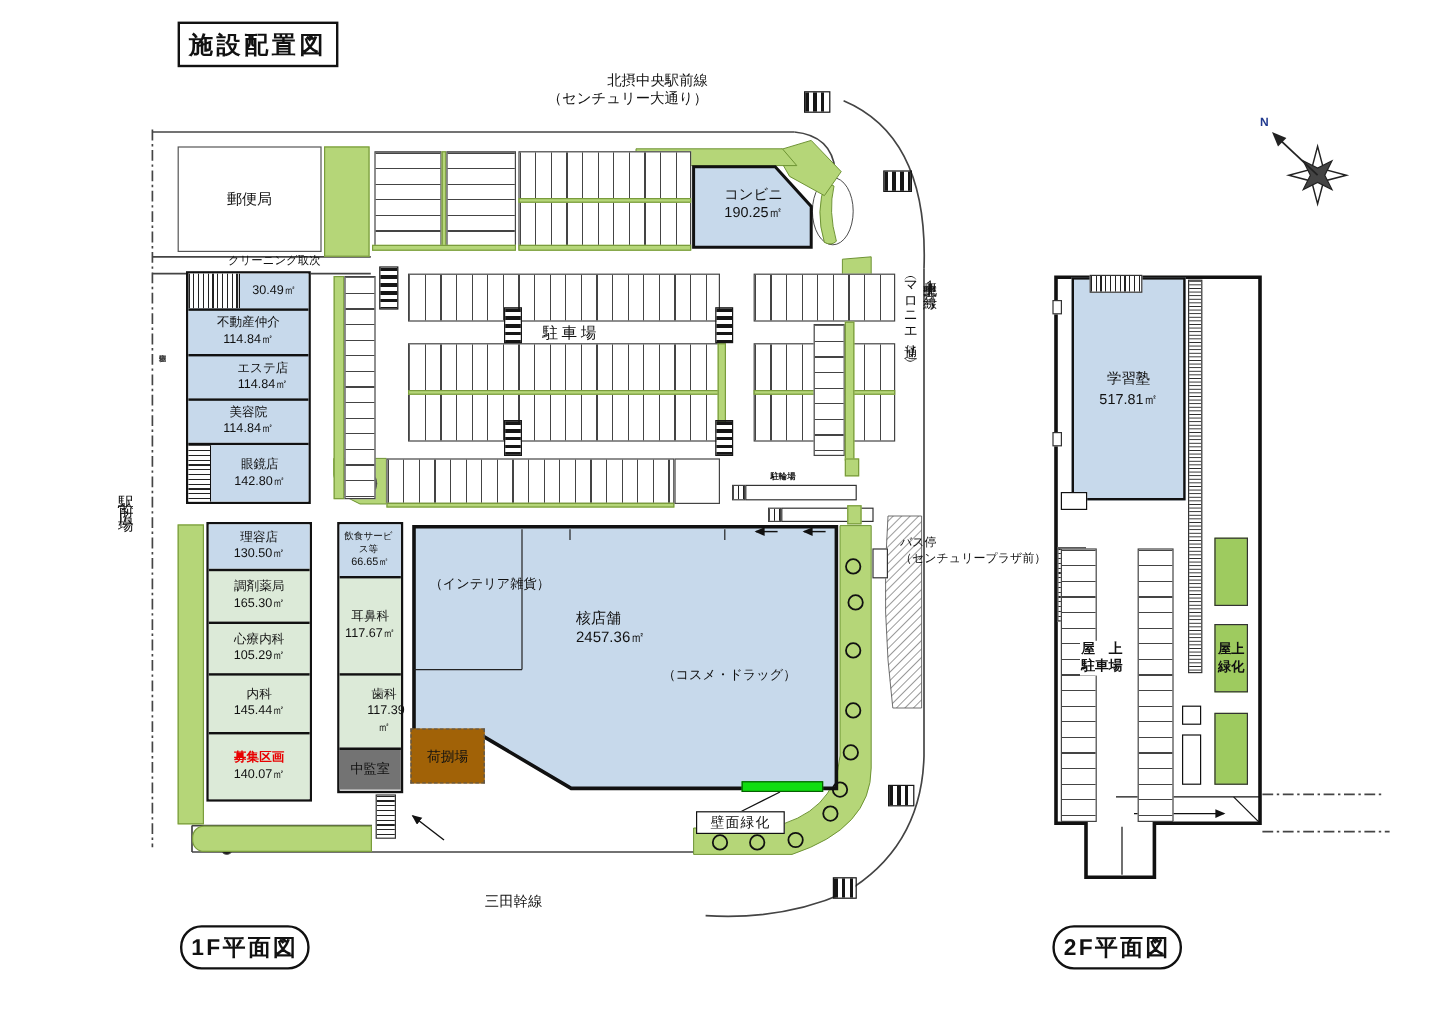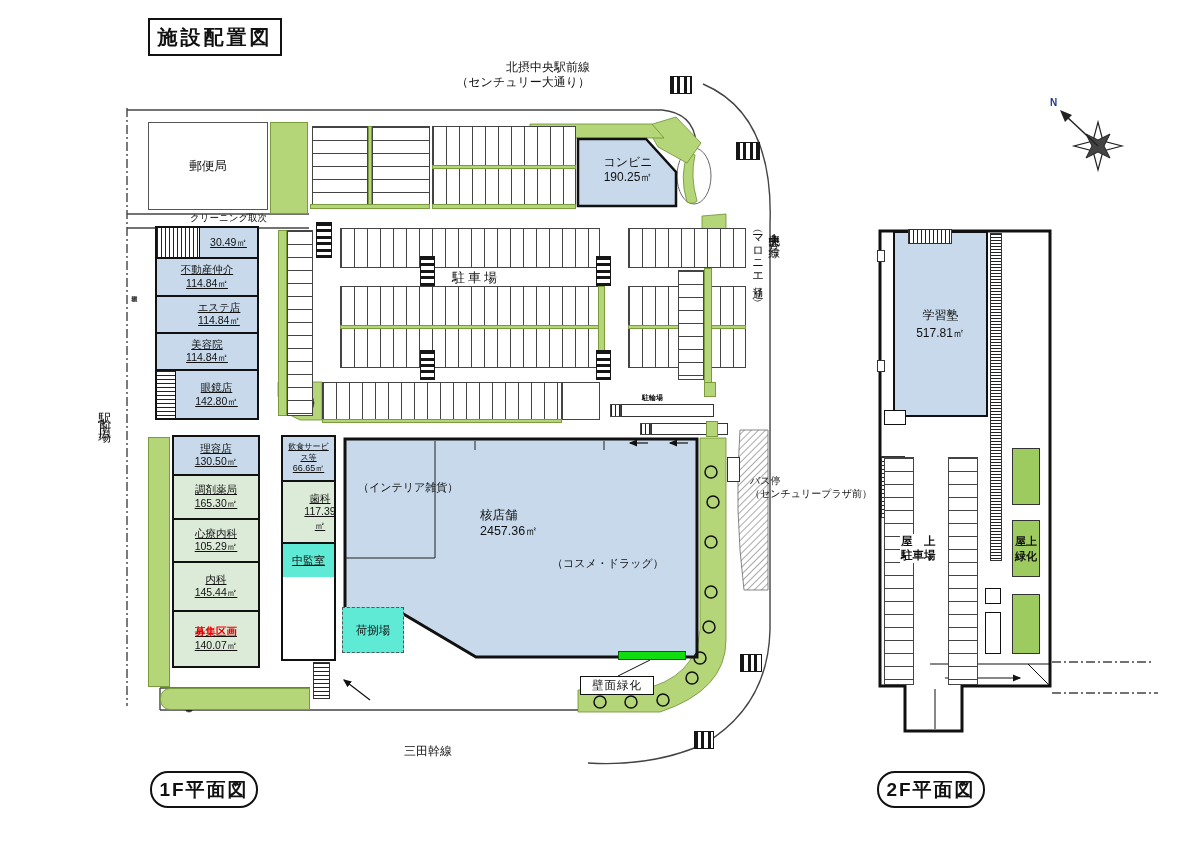--- a/index.html
+++ b/index.html
@@ -9,31 +9,31 @@
   .flexc{display:flex;flex-direction:column;align-items:center;justify-content:center;text-align:center;}
   .bb{border:2px solid #111;background:#fff;}
   .titlebox{font-size:20px;font-weight:600;letter-spacing:3px;}
   .planbox{font-size:19px;font-weight:600;letter-spacing:2px;border-radius:18px;}
   .lbl{line-height:1.25;white-space:nowrap;}
   .vert{writing-mode:vertical-rl;text-orientation:mixed;}
   .u-blue{background:#c7d9eb;}
   .u-green{background:#dcead8;}
   .land{background:#b5d678;}
   .unitcol{border:2.5px solid #111;background:#fff;}
-  .unit{display:flex;flex-direction:column;align-items:center;justify-content:center;
-        text-align:center;font-size:10.5px;line-height:1.3;border-top:2px solid #111;box-sizing:border-box;text-decoration:underline;}
+  .unit{display:flex;flex-direction:column;justify-content:center;
+        text-align:center;font-size:10.5px;line-height:1.3;border-top:2px solid #111;box-sizing:border-box;}
   .unit:first-child{border-top:none;}
   .stalls-v{background-color:#fff;background-image:repeating-linear-gradient(to right,#444 0 1px,transparent 1px 13px);border:1px solid #444;}
   .stalls-h{background-color:#fff;background-image:repeating-linear-gradient(to bottom,#444 0 1px,transparent 1px 13px);border:1px solid #444;}
   .zebra-v{background:repeating-linear-gradient(to bottom,#161616 0 3px,#fff 3px 6.5px);border:1px solid #161616;}
   .road-mark{background:repeating-linear-gradient(to right,#161616 0 3px,#fff 3px 6.5px);border:1px solid #161616;}
   .hatchV{background-color:#fff;background-image:repeating-linear-gradient(to right,#222 0 1px,transparent 1px 4px);}
   .hatchH{background-color:#fff;background-image:repeating-linear-gradient(to bottom,#222 0 1px,transparent 1px 4px);}
   .gline{background:#b5d678;border:0.5px solid #7a9c3c;}
-  .dashedbox{border:1.5px dashed #555;background:#5eead4;}
+  .dashedbox{border:1.5px dashed #555;background:#a16207;}
   .redname{color:#e80000;font-weight:700;}
 </style>
 </head>
 <body>
 
 <div id="stage">
 
   <svg width="1200" height="847" viewBox="0 0 1200 847" style="position:absolute;left:0;top:0">
     <defs>
       <pattern id="hp" width="5" height="5" patternUnits="userSpaceOnUse" patternTransform="rotate(45)">
@@ -261,21 +261,21 @@
 
   <div class="abs lbl" style="left:642px;top:394px;font-size:7px;font-weight:700;">駐輪場</div>
   <div class="abs hatchV" style="left:610px;top:404px;width:11px;height:13px;border:1px solid #444;"></div>
   <div class="abs" style="left:621px;top:404px;width:93px;height:13px;border:1.2px solid #333;background:#fff;"></div>
   <div class="abs hatchV" style="left:640px;top:423px;width:11px;height:12px;border:1px solid #444;"></div>
   <div class="abs" style="left:651px;top:423px;width:77px;height:12px;border:1.2px solid #333;background:#fff;"></div>
   <div class="abs gline" style="left:704px;top:382px;width:12px;height:15px;"></div>
   <div class="abs gline" style="left:706px;top:421px;width:12px;height:16px;"></div>
 
   <div class="abs" style="left:727px;top:457px;width:13px;height:25px;border:1.5px solid #333;background:#fff;"></div>
-  <div class="abs lbl" style="left:750px;top:447px;font-size:10px;margin-top:28px;">
+  <div class="abs lbl" style="left:750px;top:447px;font-size:10px;">
     <div>バス停</div>
     <div>（センチュリープラザ前）</div>
   </div>
 
   <div class="abs land" style="left:148px;top:437px;width:22px;height:250px;border:0.5px solid #7a9c3c;"></div>
 
   <div class="abs unitcol" style="left:172px;top:435px;width:88px;height:233px;display:flex;flex-direction:column;">
     <div class="unit u-blue" style="height:39px;">
       <span>理容店</span>
       <span>130.50㎡</span>
@@ -296,25 +296,29 @@
       <span class="redname">募集区画</span>
       <span>140.07㎡</span>
     </div>
   </div>
 
   <div class="abs unitcol" style="left:281px;top:435px;width:55px;height:226px;display:flex;flex-direction:column;">
     <div class="unit u-blue" style="height:43px;font-size:8px;">
       <span style="white-space:normal;width:48px;">飲食サービス等</span>
       <span style="font-size:9px;">66.65㎡</span>
     </div>
+    <div class="unit u-green" style="height:81px;">
+      <span>耳鼻科</span>
+      <span>117.67㎡</span>
+    </div>
     <div class="unit u-green" style="height:62px;padding-left:23px;">
       <span>歯科</span>
       <span>117.39㎡</span>
     </div>
-    <div class="unit" style="height:35px;background:#5eead4;font-size:11px;">
+    <div class="unit" style="height:35px;background:#737373;font-size:11px;">
       <span>中監室</span>
     </div>
   </div>
   <div class="abs hatchH" style="left:313px;top:662px;width:17px;height:37px;border:1px solid #333;"></div>
 
   <div class="abs lbl" style="left:358px;top:481px;font-size:11px;">（インテリア雑貨）</div>
   <div class="abs lbl" style="left:480px;top:508px;font-size:12.5px;">
     <div>核店舗</div>
     <div>2457.36㎡</div>
   </div>

